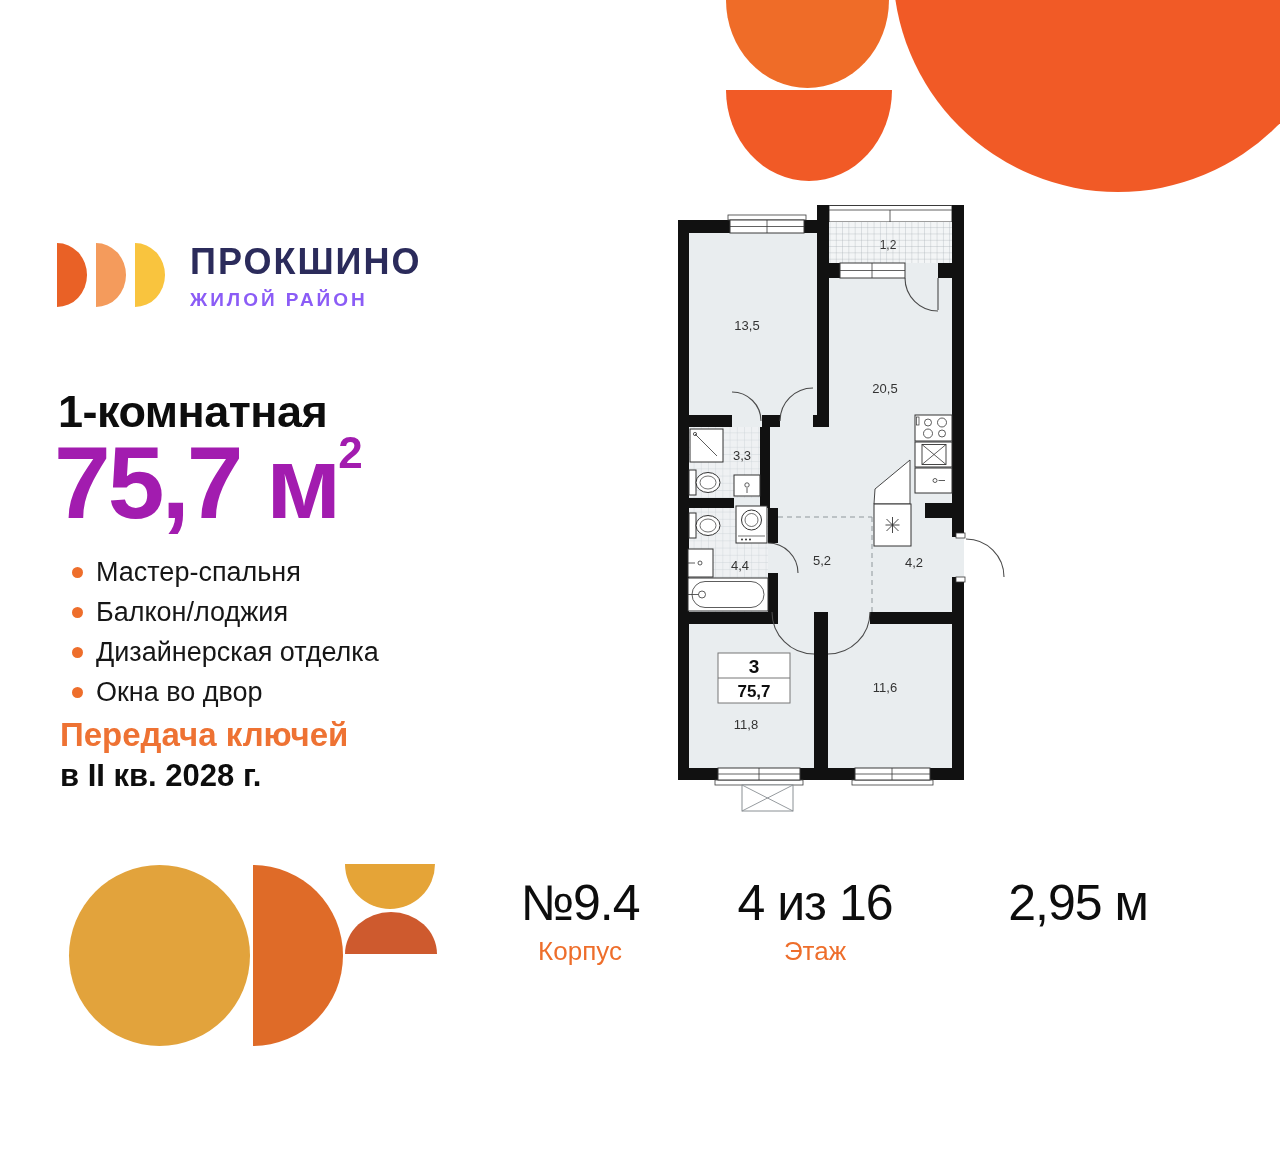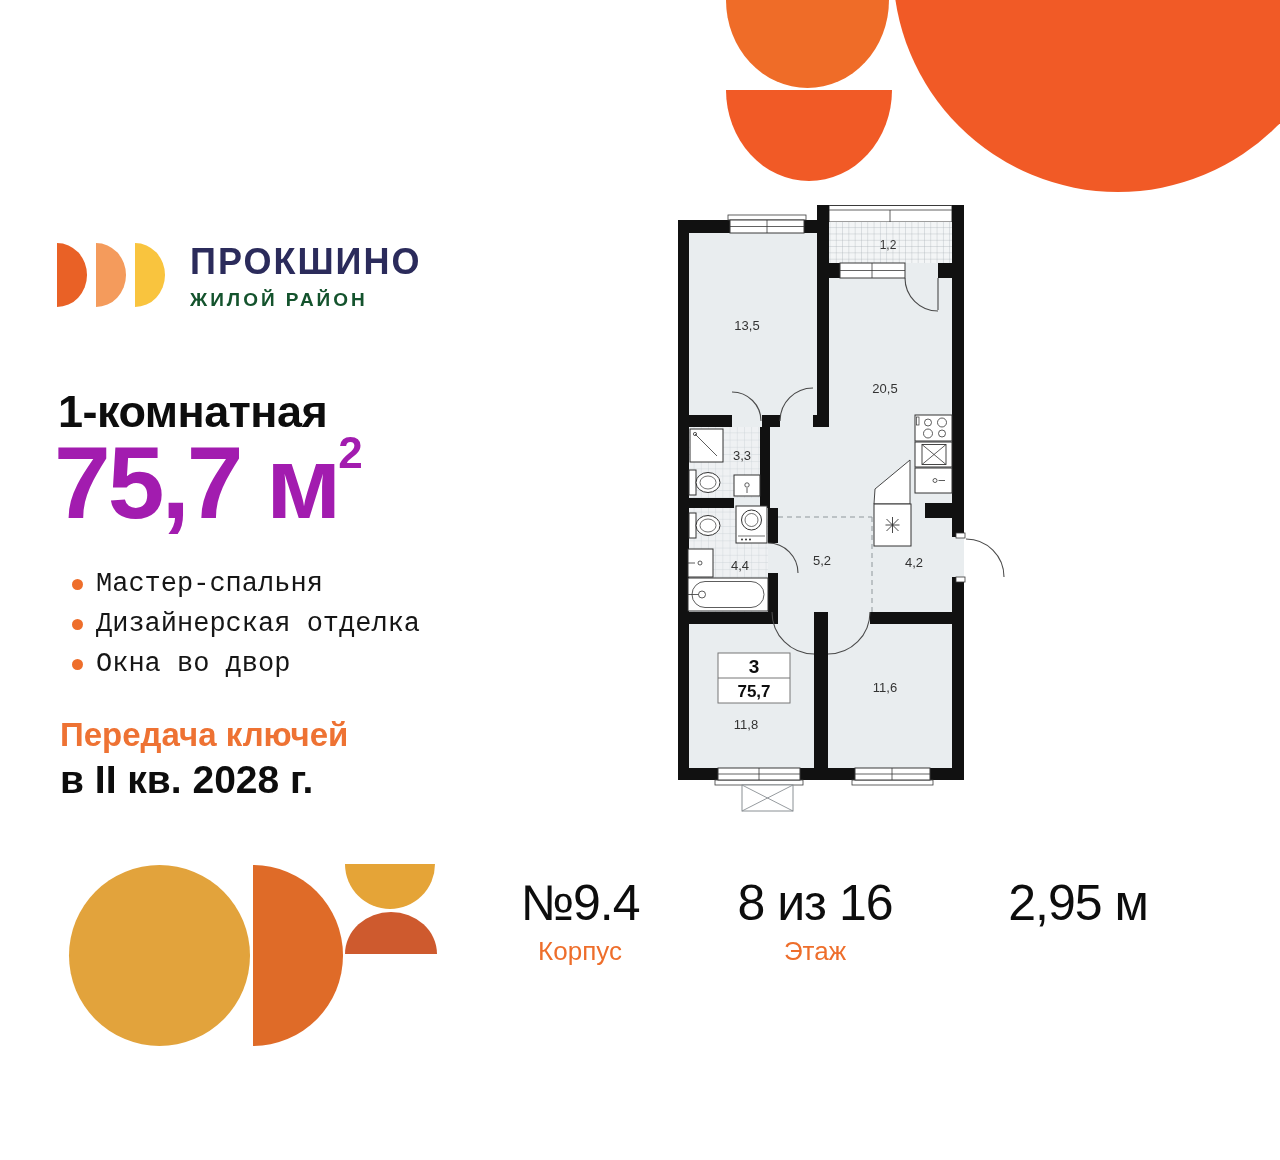--- a/index.html
+++ b/index.html
@@ -18,35 +18,35 @@
                 border-radius:50%; background:#F15A26; }
   
   .brand { position:absolute; left:57px; top:241px; }
   .brand-shapes { position:absolute; left:0; top:2px; width:130px; height:64px; }
   .brand-shape { position:absolute; top:0; width:30px; height:64px; }
   .bs1 { left:0;    background:#E96126; }
   .bs2 { left:39px; background:#F49B5C; }
   .bs3 { left:78px; background:#F9C43E; }
   .brand-text { position:absolute; left:133px; top:0; white-space:nowrap; }
   .brand-name { font-size:36px; font-weight:bold; letter-spacing:2px; color:#2B2B5B; }
-  .brand-tagline { font-size:19px; font-weight:bold; letter-spacing:3px; color:#14532d; margin-top:6px; }
+  .brand-tagline { font-size:19px; font-weight:bold; letter-spacing:3px; color:#8b5cf6; margin-top:6px; }
   
   .rooms-title { position:absolute; left:58px; top:386px; font-size:45px; font-weight:bold;
                  letter-spacing:-0.5px; color:#0d0d0d; }
   .area { position:absolute; left:54px; top:430px; font-size:102px; font-weight:bold;
           letter-spacing:-3px; color:#a21caf; line-height:1.04; white-space:nowrap; }
   .area-sup { font-size:44px; letter-spacing:0; vertical-align:50px; }
-  .features { position:absolute; left:72px; top:564px; list-style:none;font-family:Liberation Mono, monospace; }
+  .features { position:absolute; left:72px; top:552px; list-style:none; }
   .feature { display:flex; align-items:center; height:40px; }
   .feature-dot { width:11px; height:11px; border-radius:50%; background:#EE6E2B;
                  margin-right:13px; flex:0 0 auto; }
   .feature-text { font-size:27px; color:#161616; }
   .handover-label { position:absolute; left:60px; top:716px; font-size:33px; font-weight:bold;
                     color:#EE7233; }
-  .handover-date { position:absolute; left:60px; top:758px; font-size:39px; font-weight:bold;
+  .handover-date { position:absolute; left:60px; top:758px; font-size:31px; font-weight:bold;
                    color:#0d0d0d; }
   
   .a101-circle { position:absolute; left:69px; top:865px; width:181px; height:181px;
                  border-radius:50%; background:#E2A33C; }
   .a101-semi   { position:absolute; left:253px; top:865px; width:90px; height:181px; background:#DF6B28; }
   .a101-yellow { position:absolute; left:345px; top:864px; width:90px; height:45px; background:#E5A437; }
   .a101-red    { position:absolute; left:345px; top:912px; width:92px; height:42px; background:#CE5A2E; }
   
   .stat { position:absolute; width:260px; text-align:center; }
   .stat-1 { left:450px; top:874px; }
@@ -85,20 +85,24 @@
   <div class="rooms-title">1-комнатная</div>
   <div class="area"><span>75,7</span> <span>м</span><span class="area-sup">2</span></div>
 
   <ul class="features">
     <li class="feature">
       <span class="feature-dot"></span>
       <span class="feature-text">Мастер-спальня</span>
     </li>
     <li class="feature">
       <span class="feature-dot"></span>
+      <span class="feature-text">Балкон/лоджия</span>
+    </li>
+    <li class="feature">
+      <span class="feature-dot"></span>
       <span class="feature-text">Дизайнерская отделка</span>
     </li>
     <li class="feature">
       <span class="feature-dot"></span>
       <span class="feature-text">Окна во двор</span>
     </li>
   </ul>
 
   <div class="handover-label">Передача ключей</div>
   <div class="handover-date">в II кв. 2028 г.</div>
@@ -108,21 +112,21 @@
   </div>
   <div class="a101-semi half-right"></div>
   <div class="a101-yellow dome-down"></div>
   <div class="a101-red dome-up"></div>
 
   <div class="stat stat-1">
     <div class="stat-value">№9.4</div>
     <div class="stat-label">Корпус</div>
   </div>
   <div class="stat stat-2">
-    <div class="stat-value">8 из 16</div>
+    <div class="stat-value">4 из 16</div>
     <div class="stat-label">Этаж</div>
   </div>
   <div class="stat stat-3">
     <div class="stat-value">2,95 м</div>
   </div>
 
   <svg class="floor-plan" viewBox="0 0 340 626">
     <defs>
       <pattern id="tile" width="7.2" height="7.2" patternUnits="userSpaceOnUse">
         <path d="M7.2 0H0V7.2" fill="none" stroke="#CBD1D5" stroke-width="0.8"></path>

